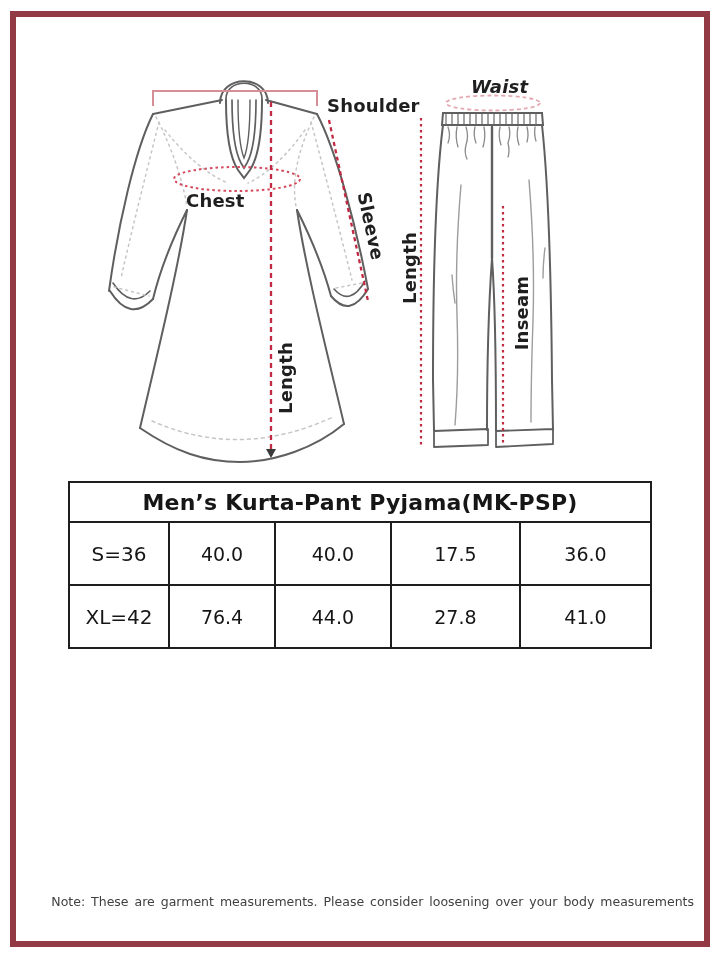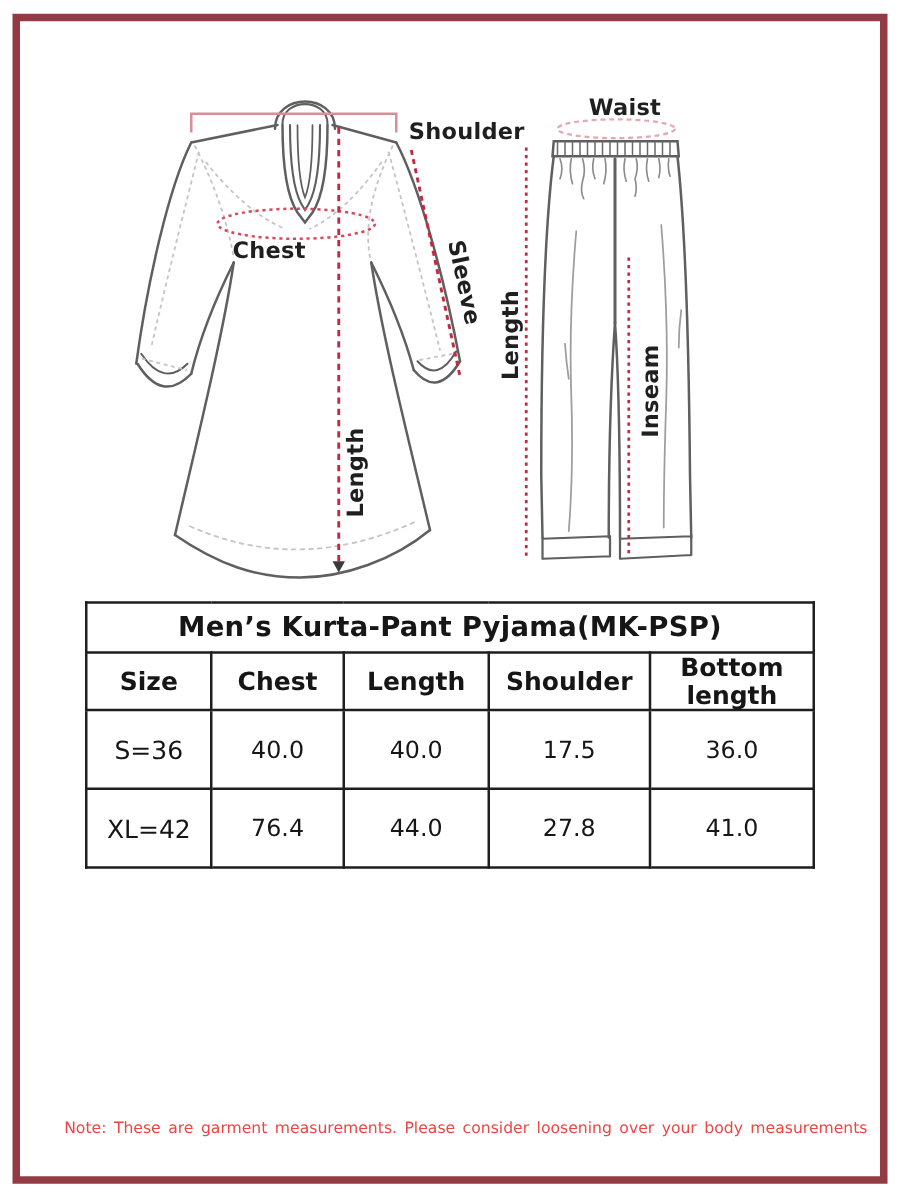--- a/index.html
+++ b/index.html
@@ -32,21 +32,21 @@
   }
   tr.title-row td{height:38px;font-size:22px;font-weight:600;letter-spacing:.2px;}
   tr.subtitle-row td{height:36px;font-size:19px;font-weight:700;letter-spacing:.4px;}
   tr.head-row th{height:44px;font-size:20px;font-weight:600;line-height:1.1;}
   tr.data-row td{height:61px;font-size:19px;font-weight:400;}
   tr.data-row td.size-cell{font-size:20px;}
 
   .note{
     position:absolute;left:30px;right:26px;top:891px;
     display:flex;flex-direction:column;align-items:flex-end;
-    font-size:12.5px;line-height:21px;color:#ef4444;font-weight:500;
+    font-size:12.5px;line-height:21px;color:#404040;font-weight:500;
     word-spacing:2px;
   }
   .note span{white-space:nowrap;}
 </style>
 </head>
 <body>
 
 <div class="frame"></div>
 
 <div class="diagram-area">
@@ -137,43 +137,36 @@
 
     <ellipse cx="493" cy="103" rx="47" ry="7.5" stroke="#e3a9b1" stroke-width="1.8" stroke-dasharray="4,3" fill="none"></ellipse>
     <path d="M421,118 L421,446" stroke="#c22942" stroke-width="2.2" stroke-dasharray="2.5,3.5" fill="none"></path>
     <path d="M503,206 L503,444" stroke="#c22942" stroke-width="2.2" stroke-dasharray="2.5,3.5" fill="none"></path>
   </svg>
 
   <span class="lbl" style="left:327px;top:95px;">Shoulder</span>
   <span class="lbl" style="left:186px;top:190px;">Chest</span>
   <span class="lbl rot-sleeve" style="left:371px;top:226px;">Sleeve</span>
   <span class="lbl rot" style="left:285px;top:378px;">Length</span>
-  <span class="lbl" style="left:471px;top:76px;">Waist</span>
+  <span class="lbl" style="left:471px;top:76px;font-style:italic;">Waist</span>
   <span class="lbl rot" style="left:409px;top:268px;">Length</span>
   <span class="lbl rot" style="left:521px;top:313px;">Inseam</span>
 </div>
 
 <table class="chart">
   <colgroup>
     <col style="width:17.2%">
       <col style="width:18.2%">
       <col style="width:19.9%">
       <col style="width:22.2%">
       <col style="width:22.5%">
   </colgroup>
   <tbody>
       <tr class="title-row">
     <td colspan="5">Men’s Kurta-Pant Pyjama(MK-PSP)</td>
-  </tr>
-  <tr class="head-row">
-    <th>Size</th>
-    <th>Chest</th>
-    <th>Length</th>
-    <th>Shoulder</th>
-    <th>Bottom length</th>
   </tr>
   <tr class="data-row">
     <td class="size-cell">S=36</td>
     <td>40.0</td>
     <td>40.0</td>
     <td>17.5</td>
     <td>36.0</td>
   </tr>
   <tr class="data-row">
     <td class="size-cell">XL=42</td>

